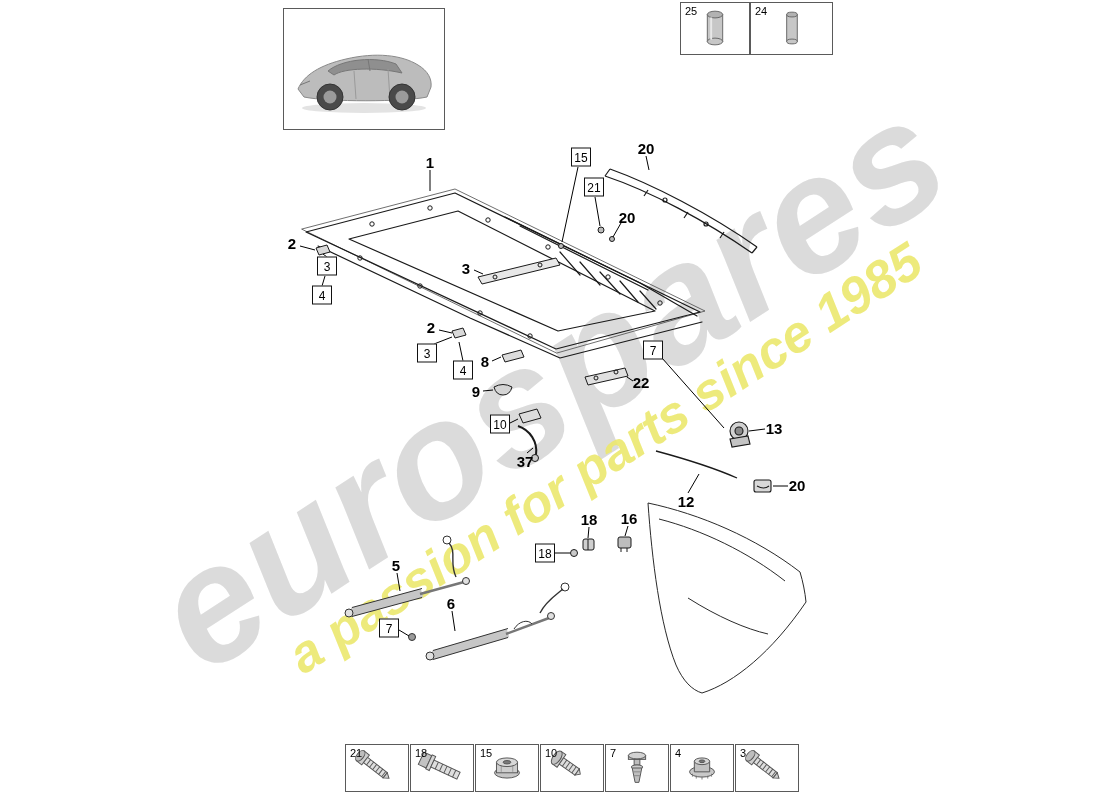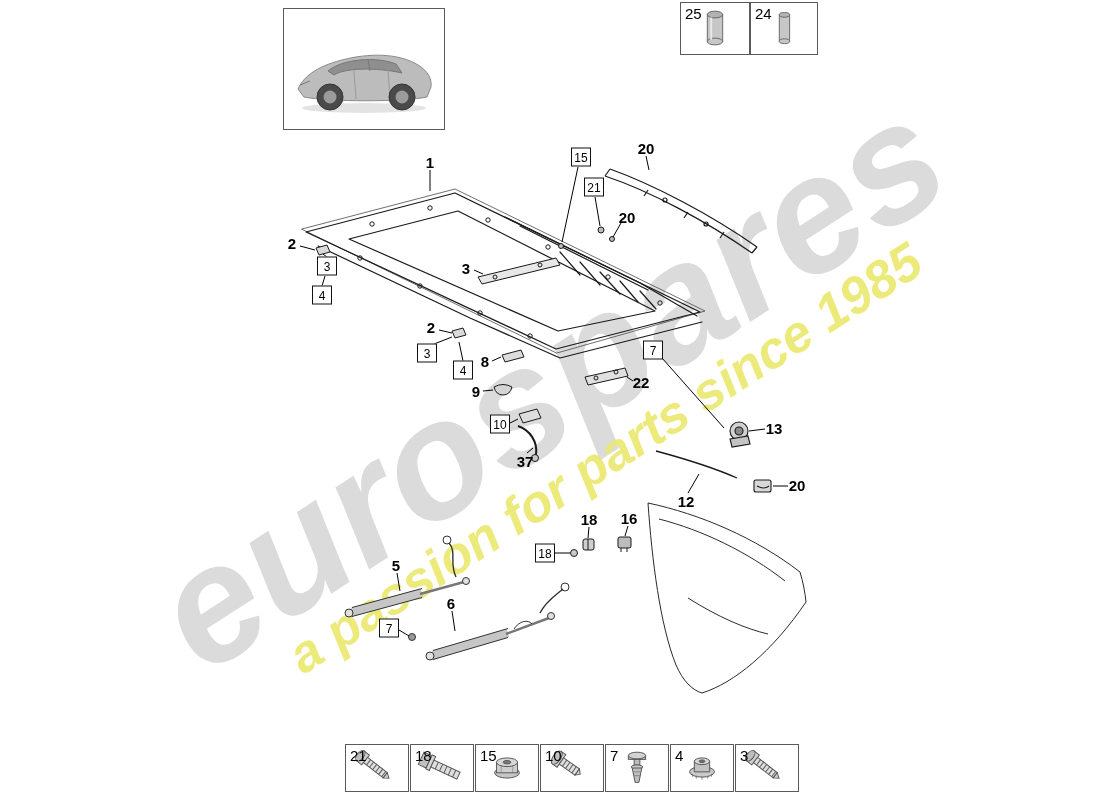--- a/index.html
+++ b/index.html
@@ -16,21 +16,21 @@
   .wm-tagline { position:absolute; left:135px; top:428px; width:940px;
     text-align:center; white-space:nowrap; font-size:52px; font-weight:bold;
     font-style:italic; color:#ece86e; transform:rotate(-33deg); z-index:1;
     opacity:.9; }
 
   #diagram { position:absolute; left:0; top:0; z-index:2; }
 
   
   .pbox { position:absolute; border:1px solid #5a5a5a; background:transparent;
     z-index:2; }
-  .box-num { position:absolute; top:2px; left:4px; font-size:15px; color:#000;
+  .box-num { position:absolute; top:2px; left:4px; font-size:11px; color:#000;
     z-index:3; }
   .pbox svg { display:block; width:100%; height:100%; }
 
   
   .callout { position:absolute; transform:translate(-50%,-50%);
     font-size:15px; font-weight:bold; color:#000; z-index:4; line-height:1;
     cursor:pointer; }
   .callout.boxed { font-size:12px; font-weight:normal; border:1.4px solid #111;
     background:#fff; min-width:20px; height:19px; padding:0 2px;
     display:flex; align-items:center; justify-content:center; }
@@ -204,21 +204,21 @@
 
   <div class="pbox" style="left:680px;top:2px;width:70px;height:53px;">
     <span class="box-num">25</span>
     <svg viewBox="0 0 70 53">
       <rect x="27" y="12" width="16" height="28" fill="#c7c7c7" stroke="#666"></rect>
       <ellipse cx="35" cy="12" rx="8" ry="3.5" fill="#b2b2b2" stroke="#666"></ellipse>
       <ellipse cx="35" cy="40" rx="8" ry="3.5" fill="#c7c7c7" stroke="#666"></ellipse>
       <line x1="31" y1="15" x2="31" y2="38" stroke="#e8e8e8" stroke-width="2"></line>
     </svg>
   </div>
-  <div class="pbox" style="left:750px;top:2px;width:68px;height:53px;">
+  <div class="pbox" style="left:750px;top:2px;width:83px;height:53px;">
     <span class="box-num">24</span>
     <svg viewBox="0 0 70 53">
       <rect x="30" y="12" width="11" height="28" fill="#c7c7c7" stroke="#666"></rect>
       <ellipse cx="35.5" cy="12" rx="5.5" ry="2.5" fill="#b2b2b2" stroke="#666"></ellipse>
       <ellipse cx="35.5" cy="40" rx="5.5" ry="2.5" fill="#c7c7c7" stroke="#666"></ellipse>
     </svg>
   </div>
 
   <div class="callout" style="left:430px;top:162px">1</div>
   <div class="callout boxed" style="left:581px;top:157px">15</div>

